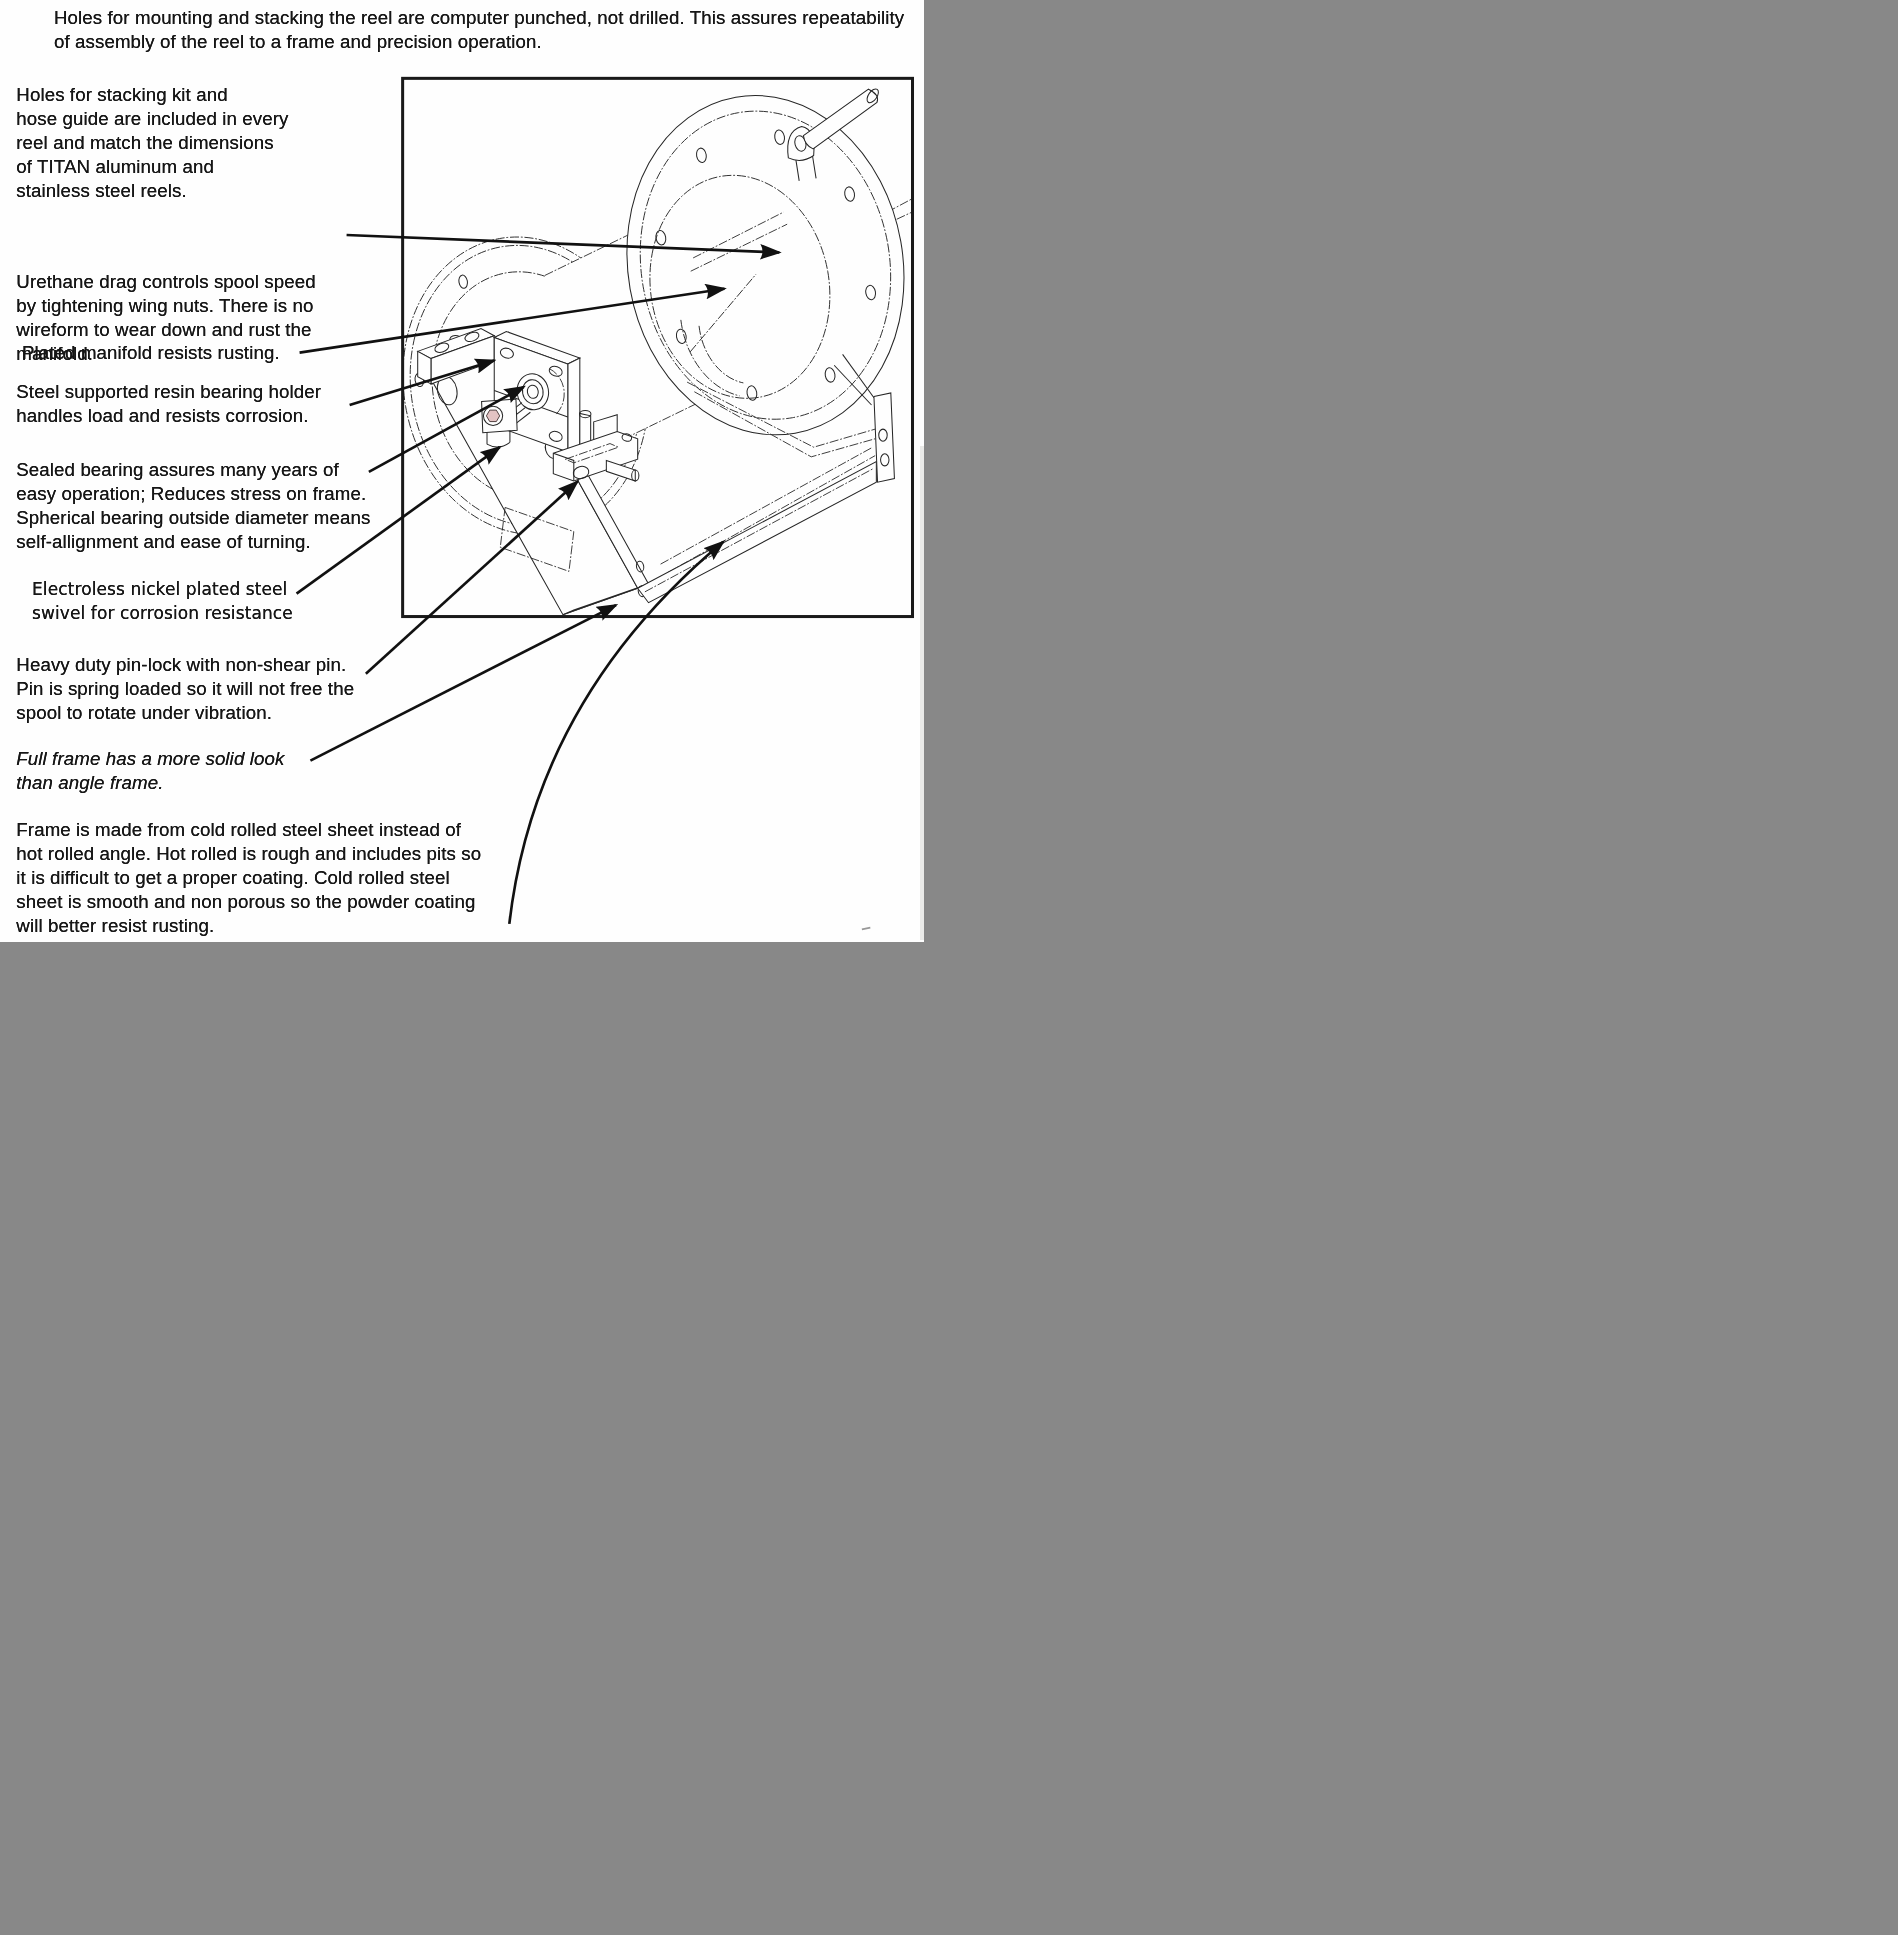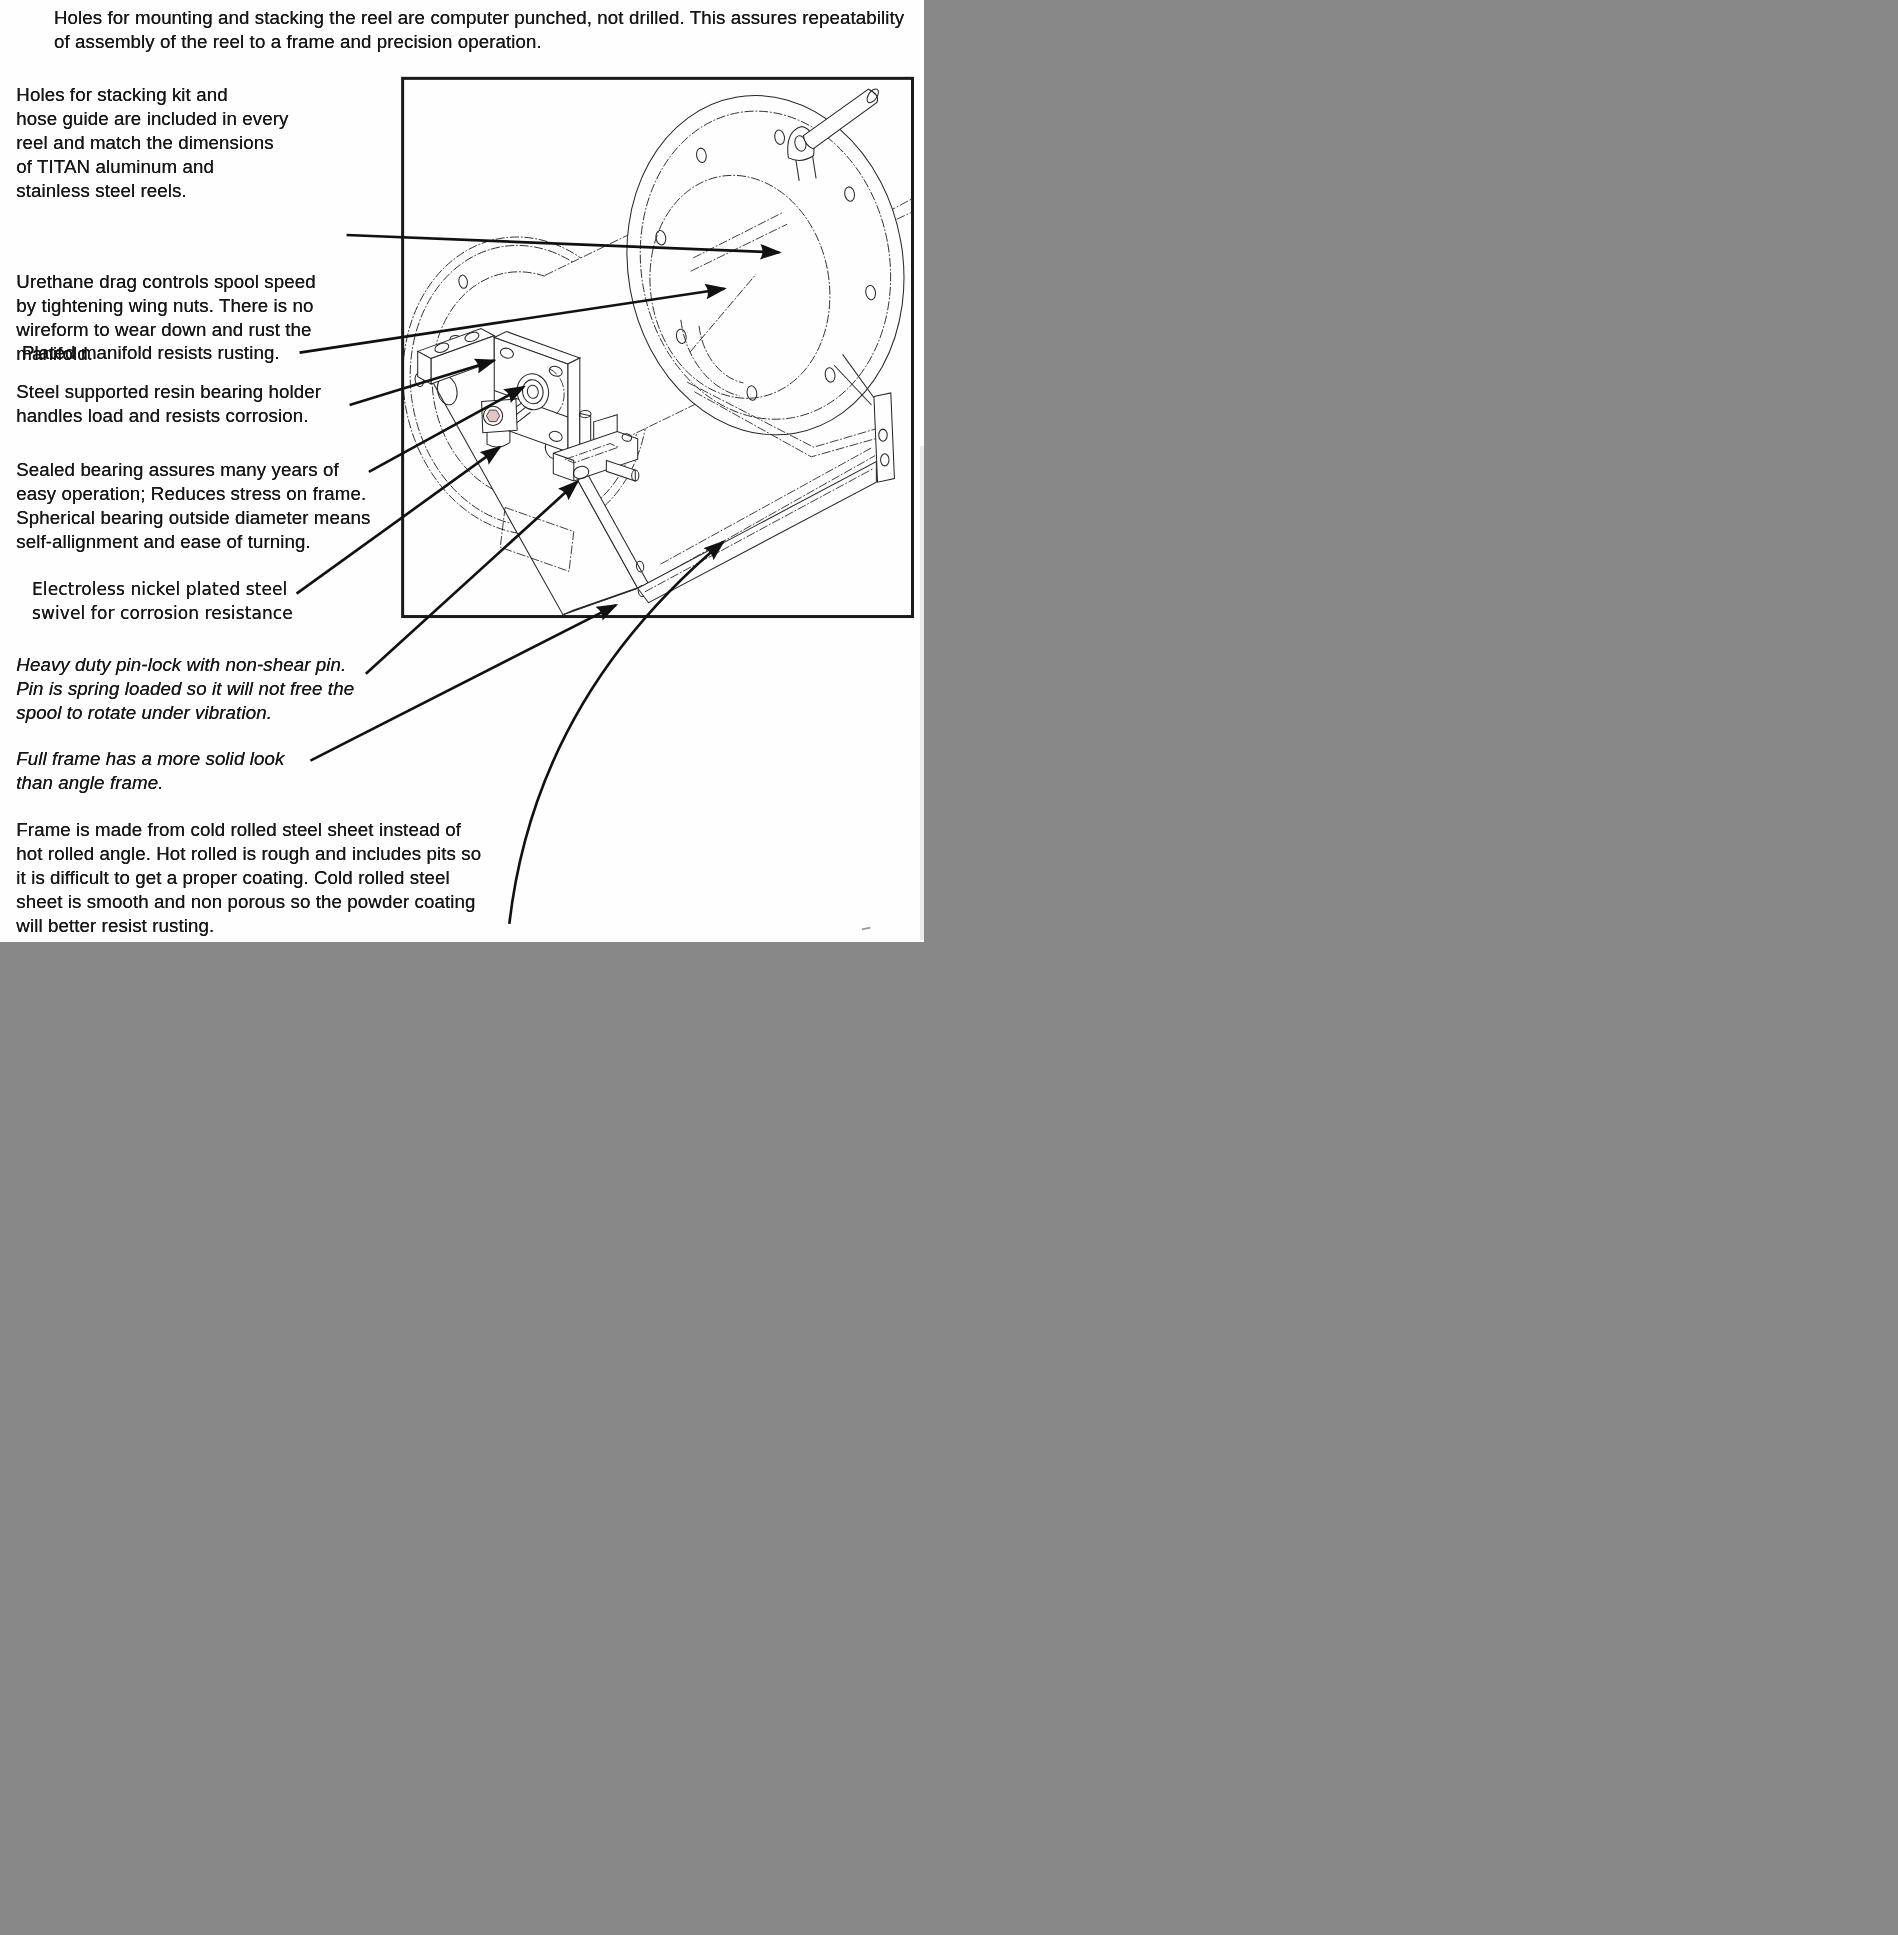--- a/index.html
+++ b/index.html
@@ -60,21 +60,21 @@
 handles load and resists corrosion.</div>
 
   <div class="callout" style="left:16.3px;top:458px;">Sealed bearing assures many years of
 easy operation; Reduces stress on frame.
 Spherical bearing outside diameter means
 self-allignment and ease of turning.</div>
 
   <div class="callout alt" style="left:32px;top:577px;">Electroless nickel plated steel
 swivel for corrosion resistance</div>
 
-  <div class="callout" style="left:16.3px;top:653px;font-style:italic;">Heavy duty pin-lock with non-shear pin.
+  <div class="callout" style="left:16.3px;top:653px;">Heavy duty pin-lock with non-shear pin.
 Pin is spring loaded so it will not free the
 spool to rotate under vibration.</div>
 
   <div class="callout" style="left:16.3px;top:747px;font-style:italic;">Full frame has a more solid look
 than angle frame.</div>
 
   <div class="callout" style="left:16.3px;top:818px;">Frame is made from cold rolled steel sheet instead of
 hot rolled angle. Hot rolled is rough and includes pits so
 it is difficult to get a proper coating. Cold rolled steel
 sheet is smooth and non porous so the powder coating

